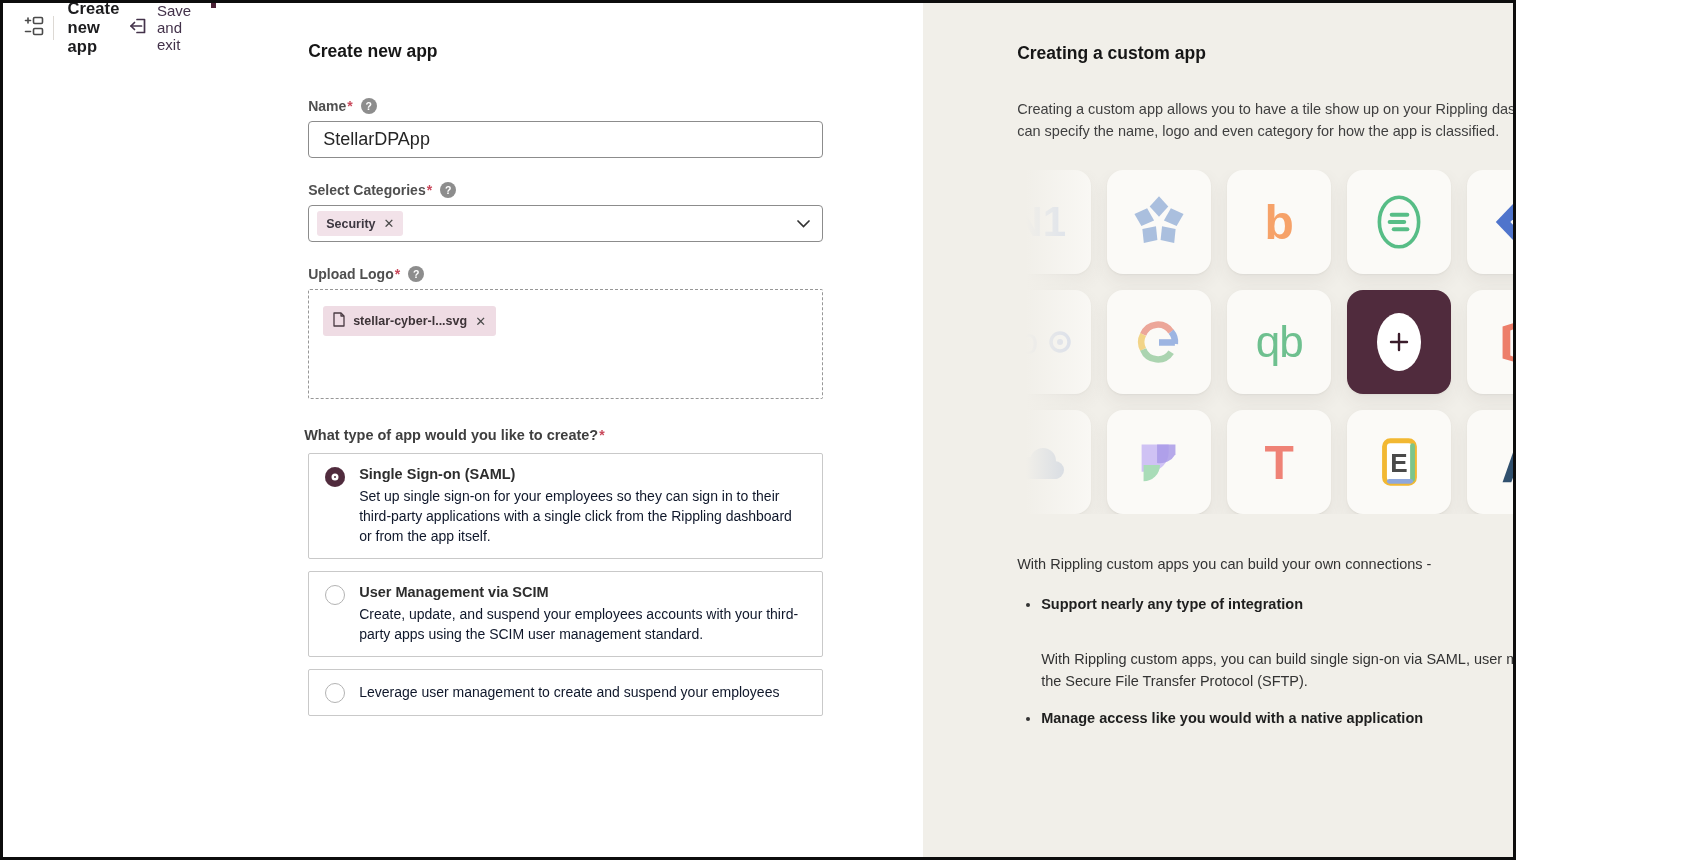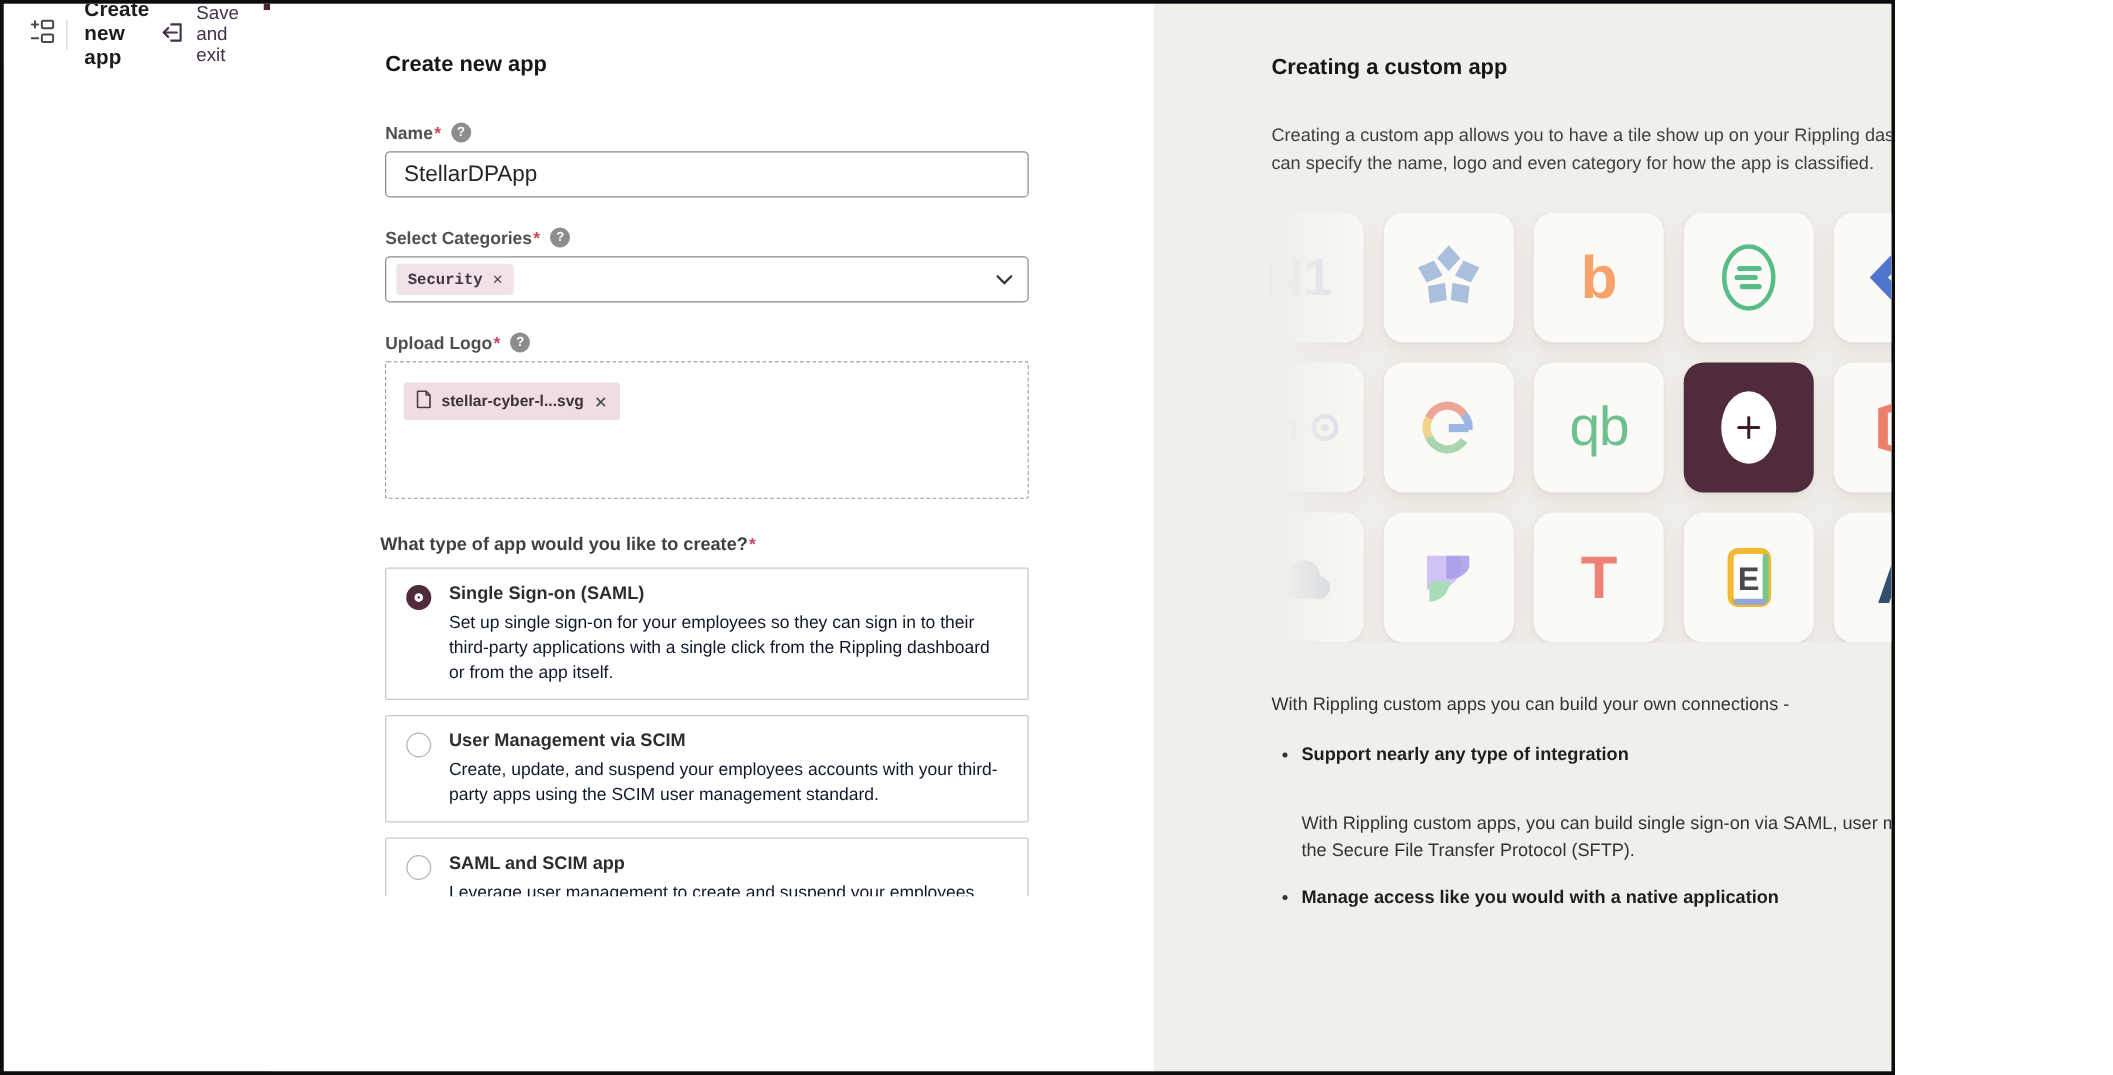--- a/index.html
+++ b/index.html
@@ -25,21 +25,21 @@
   .field { margin-bottom:24px; width:515px; }
   .field-label-row { display:flex; align-items:center; gap:8px; margin-bottom:7px; }
   .field-label { font-size:14px; font-weight:700; color:#4f4f4f; }
   .req { color:#c9485b; font-weight:700; font-size:14px; margin-left:1px; }
   .help-icon { width:16px; height:16px; border-radius:50%; background:#8d8d8d; color:#fff; font-size:10.5px; font-weight:700;
                display:inline-flex; align-items:center; justify-content:center; cursor:pointer; }
   .help-icon::after { content:"?"; }
   .text-input { width:515px; height:37px; border:1px solid #8c8c8c; border-radius:4px; padding:0 14px;
                 font-size:18px; color:#252525; font-family:"Liberation Sans",sans-serif; background:#fff; }
   .select-box { width:515px; height:37px; border:1px solid #8c8c8c; border-radius:4px; background:#fff;
-                display:flex; align-items:center; padding:0 12px 0 8px; cursor:pointer;font-family:Liberation Mono, monospace; }
+                display:flex; align-items:center; padding:0 12px 0 8px; cursor:pointer; }
   .chip { display:inline-flex; align-items:center; gap:8px; background:#f2e2e9; border-radius:3px;
           padding:5px 9px; font-size:12.5px; font-weight:700; color:#3d3740; }
   .chip .x { font-size:13px; font-weight:400; color:#4a4a4a; cursor:pointer; }
   .select-box .chev { margin-left:auto; display:flex; }
   .dropzone { width:515px; height:110px; border:1px dashed #979797; border-radius:2px; padding:16px 14px; background:#fff; }
   .file-chip { display:inline-flex; align-items:center; gap:8px; background:#efdce4; border-radius:3px;
                padding:6px 10px; font-size:12.5px; font-weight:700; color:#3d3337; }
   .file-chip .x { font-size:13px; font-weight:400; color:#4a4a4a; cursor:pointer; }
 
   .type-label-row { display:flex; align-items:center; margin:28px 0 10px -4px; }
@@ -180,21 +180,20 @@
         <div class="option-card">
           <span class="radio"></span>
           <span>
             <span class="option-title" style="display:block">User Management via SCIM</span>
             <span class="option-desc" style="display:block">Create, update, and suspend your employees accounts with your third-party apps using the SCIM user management standard.</span>
           </span>
         </div>
         <div class="option-card">
           <span class="radio"></span>
           <span>
-            <span class="option-title" style="display:block">SAML and SCIM app</span>
             <span class="option-desc" style="display:block">Leverage user management to create and suspend your employees</span>
           </span>
         </div>
       </div>
     </section>
 
     <section class="right-panel">
       <h2 class="right-heading">Creating a custom app</h2>
       <p class="right-intro">Creating a custom app allows you to have a tile show up on your Rippling dashboard for an integration that you define. You can specify the name, logo and even category for how the app is classified.</p>
 

